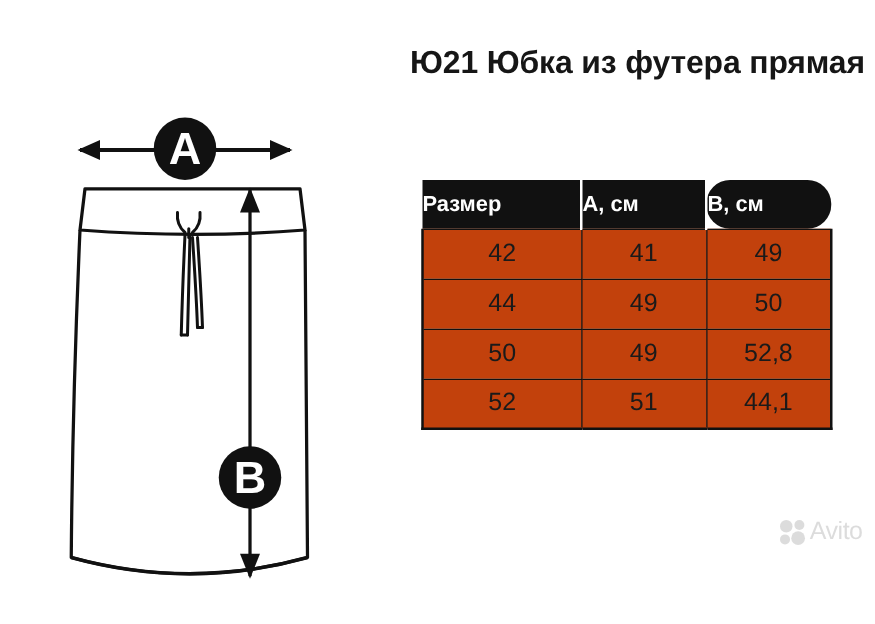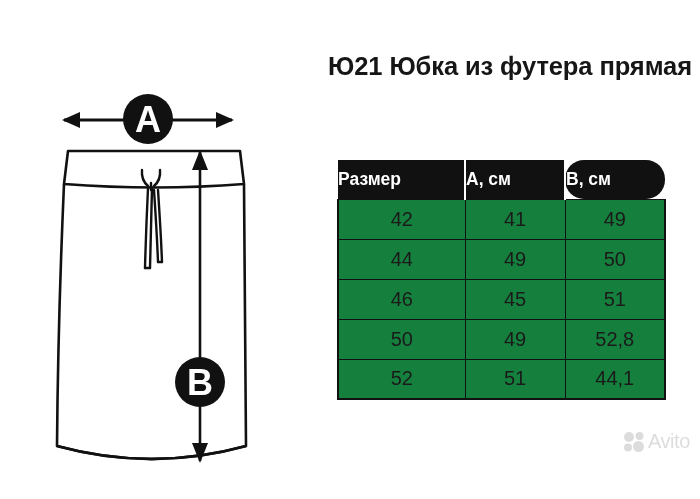--- a/index.html
+++ b/index.html
@@ -30,21 +30,21 @@
     left: 0; top: 0;
     width: 320px;
     height: 499px;
   }
   #diagram svg { display: block; }
 
   
   #right-panel {
     position: absolute;
     left: 320px;
-    top: 16px;
+    top: 0;
     width: 380px;
     height: 445px;
   }
 
   #title {
     position: absolute;
     left: 8px;
     top: 34px;
     width: 364px;
     text-align: center;
@@ -84,21 +84,21 @@
 
   #size-table td {
     height: 40px;
     text-align: center;
     font-size: 20px;
     font-weight: normal;
     color: #1a1a1a;
     padding: 0;
     border: 1.6px solid #111111;
     box-sizing: border-box;
-    background: #15803d;
+    background: #c2410c;
   }
   #size-table tbody tr:last-child td { border-bottom: 2.2px solid #111111; }
   #size-table tbody tr td:first-child { border-left: 2.2px solid #111111; }
   #size-table tbody tr td:last-child { border-right: 2.2px solid #111111; }
 
   
   #watermark {
     position: absolute;
     right: 10px;
     bottom: 8px;
@@ -191,25 +191,20 @@
       <tbody>
         <tr>
           <td>42</td>
           <td>41</td>
           <td>49</td>
         </tr>
         <tr>
           <td>44</td>
           <td>49</td>
           <td>50</td>
-        </tr>
-        <tr>
-          <td>46</td>
-          <td>45</td>
-          <td>51</td>
         </tr>
         <tr>
           <td>50</td>
           <td>49</td>
           <td>52,8</td>
         </tr>
         <tr>
           <td>52</td>
           <td>51</td>
           <td>44,1</td>

